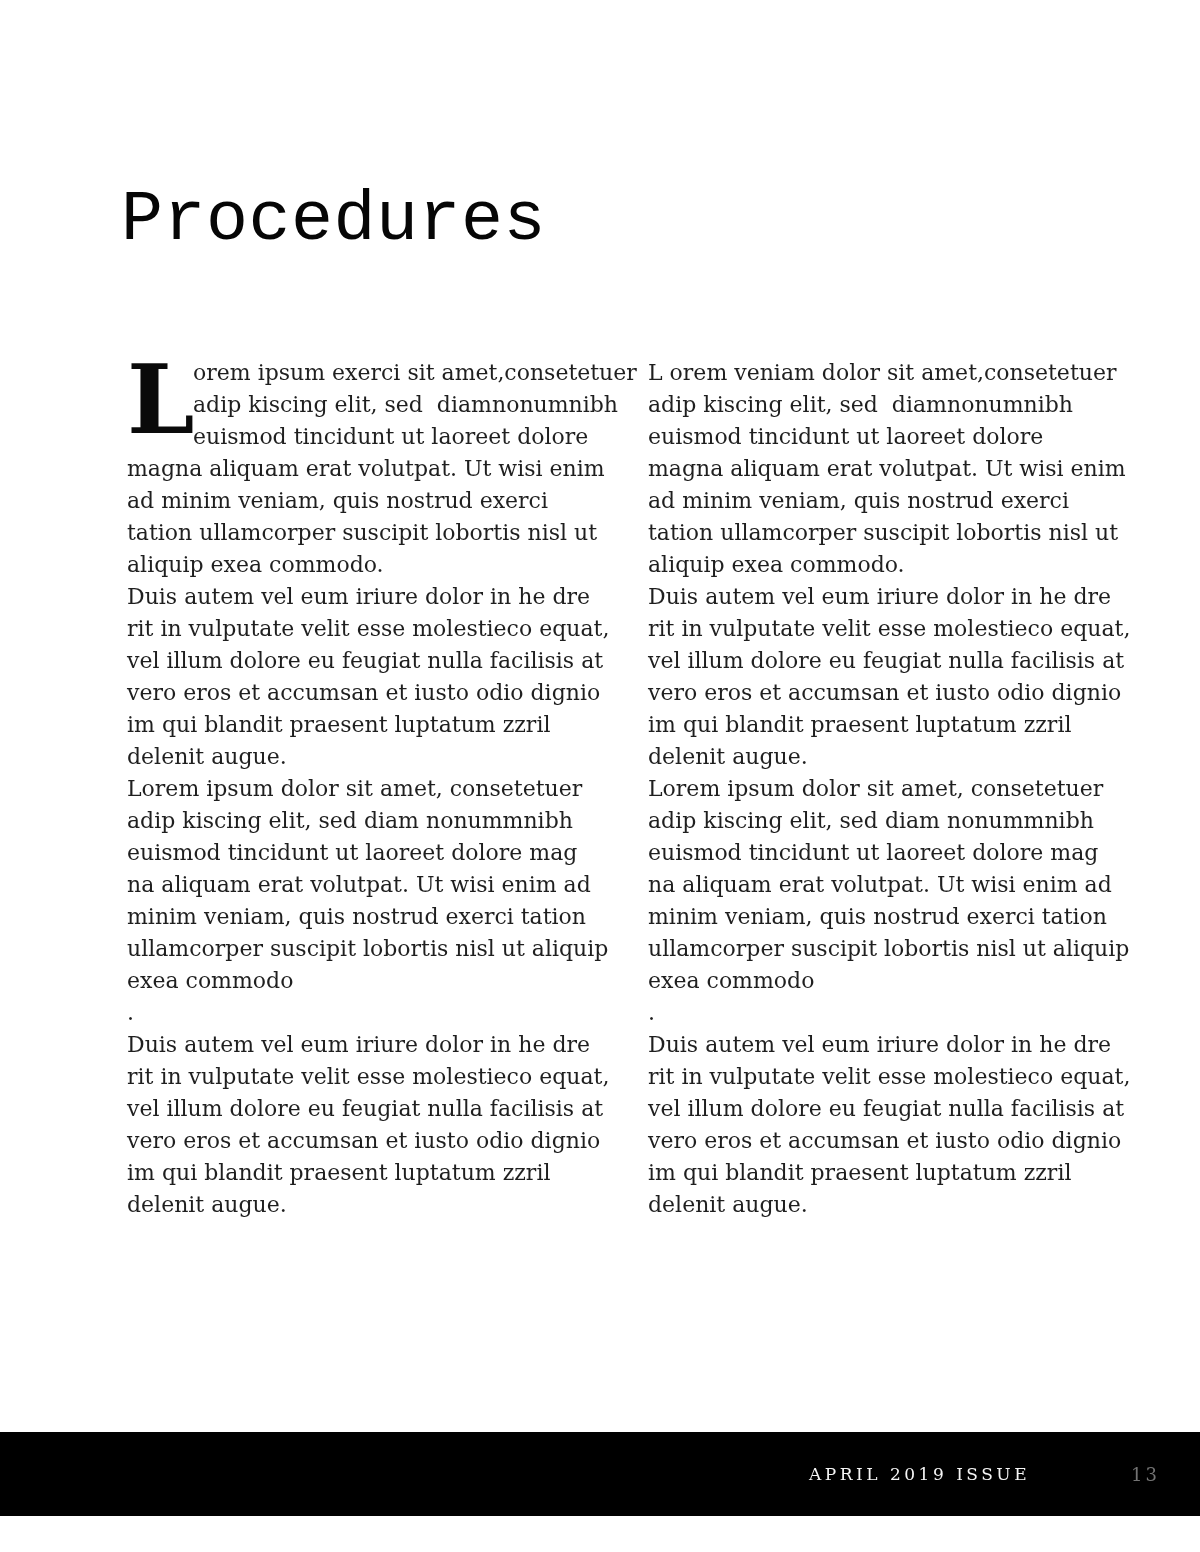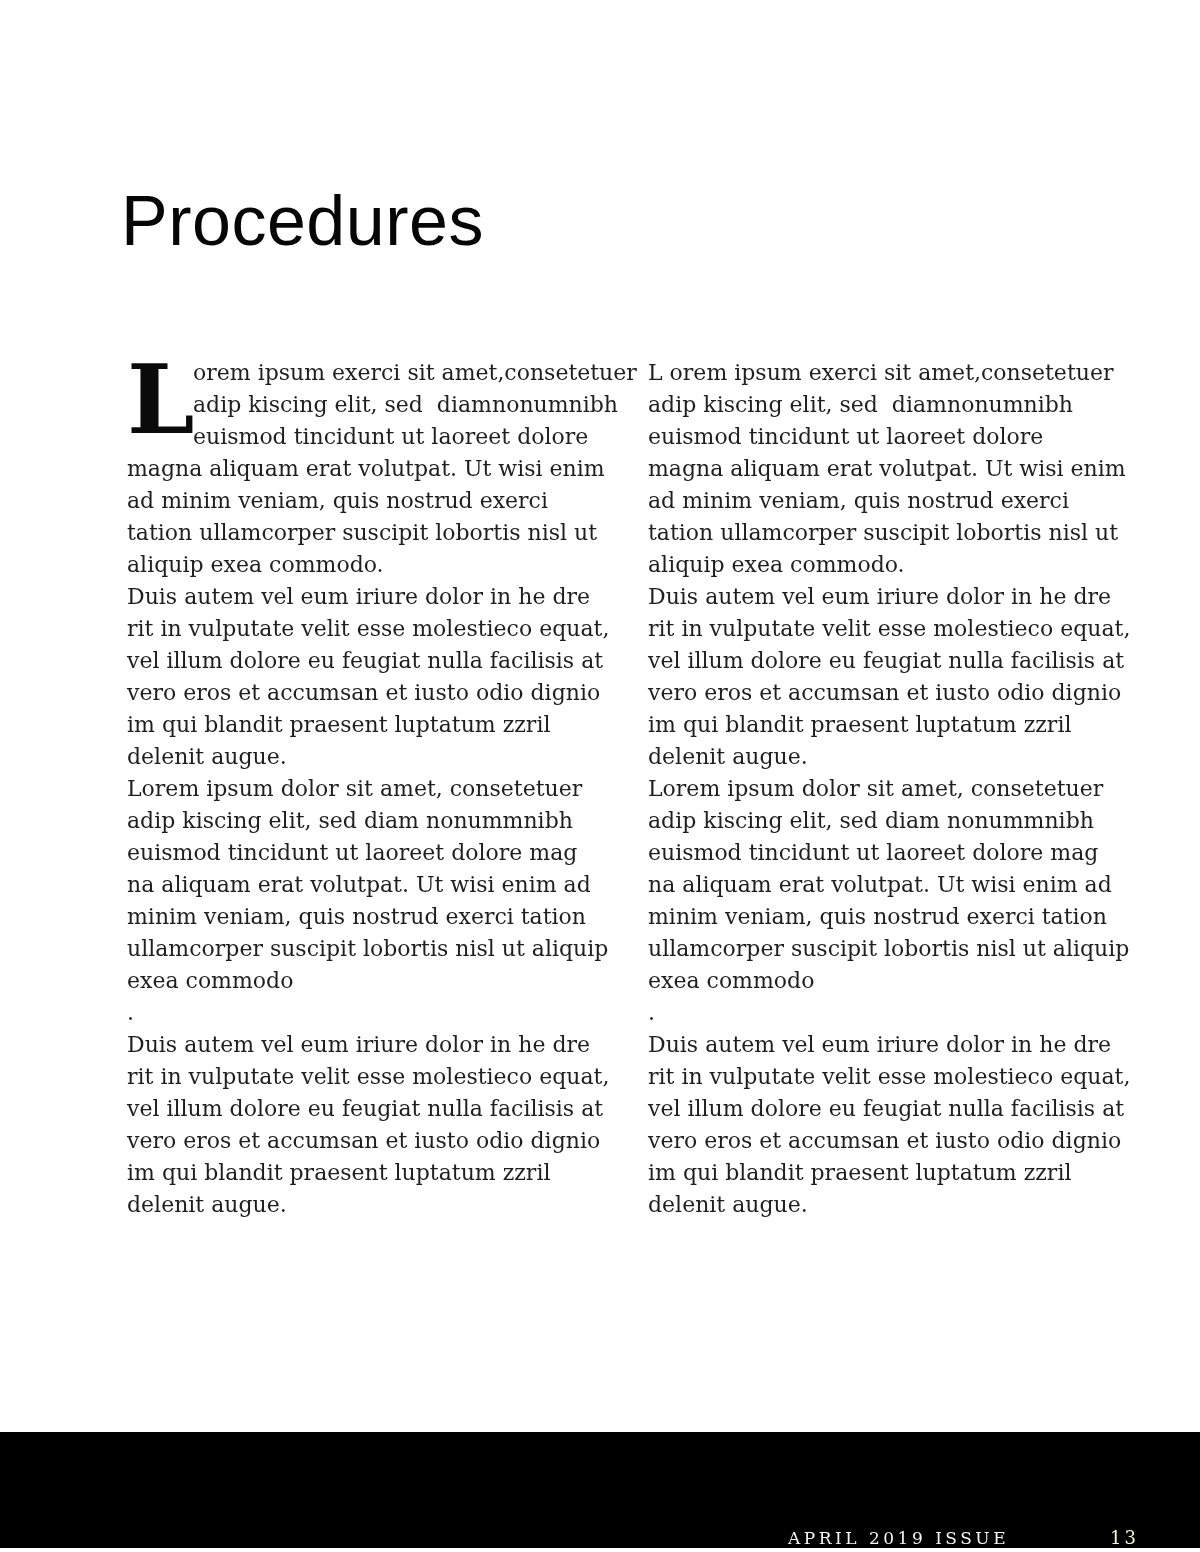--- a/index.html
+++ b/index.html
@@ -9,21 +9,21 @@
     height: 1552px;
     background: #ffffff;
     overflow: hidden;
     font-family: "DejaVu Serif", serif;
   }
   .page-title {
     position: absolute;
     left: 121px;
     top: 186px;
     margin: 0;
-    font-family: Liberation Sans, sans-serif;
+    font-family: Liberation Mono, monospace;
     font-weight: 400;
     font-size: 70px;
     line-height: 1;
     letter-spacing: 0.5px;
     color: #060606;
   }
   .column {
     position: absolute;
     top: 357px;
     width: 490px;
@@ -45,40 +45,40 @@
     font-weight: 700;
     font-size: 96px;
     line-height: 78px;
     color: #0a0a0a;
   }
   .footer-bar {
     position: absolute;
     left: 0;
     top: 1432px;
     width: 1200px;
-    height: 116px;
+    height: 84px;
     background: #000000;
     display: flex;
-    align-items: flex-end;
+    align-items: center;
     justify-content: flex-end;
-    padding-right: 61px;
+    padding-right: 40px;
     box-sizing: border-box;
   }
   .footer-issue {
     font-family: "DejaVu Serif", serif;
     font-size: 17px;
     letter-spacing: 3.5px;
     color: #f5f5f5;
     margin-right: 101px;
   }
   .footer-page-number {
     font-family: "DejaVu Serif", serif;
     font-size: 18px;
     letter-spacing: 3px;
-    color: #fef9c3;
+    color: #737373;
   }
 </style>
 </head>
 <body>
 
 <div class="page">
 
   <h1 class="page-title">Procedures</h1>
 
   <div class="column column-left">
@@ -109,21 +109,21 @@
         <div class="text-line">rit in vulputate velit esse molestieco equat,</div>
         <div class="text-line">vel illum dolore eu feugiat nulla facilisis at</div>
         <div class="text-line">vero eros et accumsan et iusto odio dignio</div>
         <div class="text-line">im qui blandit praesent luptatum zzril</div>
         <div class="text-line">delenit augue.</div>
       </div>
   </div>
 
   <div class="column column-right">
     <div>
-        <div class="text-line">L orem ipsum exerci sit amet,consetetuer</div>
+        <div class="text-line">L orem veniam dolor sit amet,consetetuer</div>
         <div class="text-line">adip kiscing elit, sed  diamnonumnibh</div>
         <div class="text-line">euismod tincidunt ut laoreet dolore</div>
         <div class="text-line">magna aliquam erat volutpat. Ut wisi enim</div>
         <div class="text-line">ad minim veniam, quis nostrud exerci</div>
         <div class="text-line">tation ullamcorper suscipit lobortis nisl ut</div>
         <div class="text-line">aliquip exea commodo.</div>
         <div class="text-line">Duis autem vel eum iriure dolor in he dre</div>
         <div class="text-line">rit in vulputate velit esse molestieco equat,</div>
         <div class="text-line">vel illum dolore eu feugiat nulla facilisis at</div>
         <div class="text-line">vero eros et accumsan et iusto odio dignio</div>

